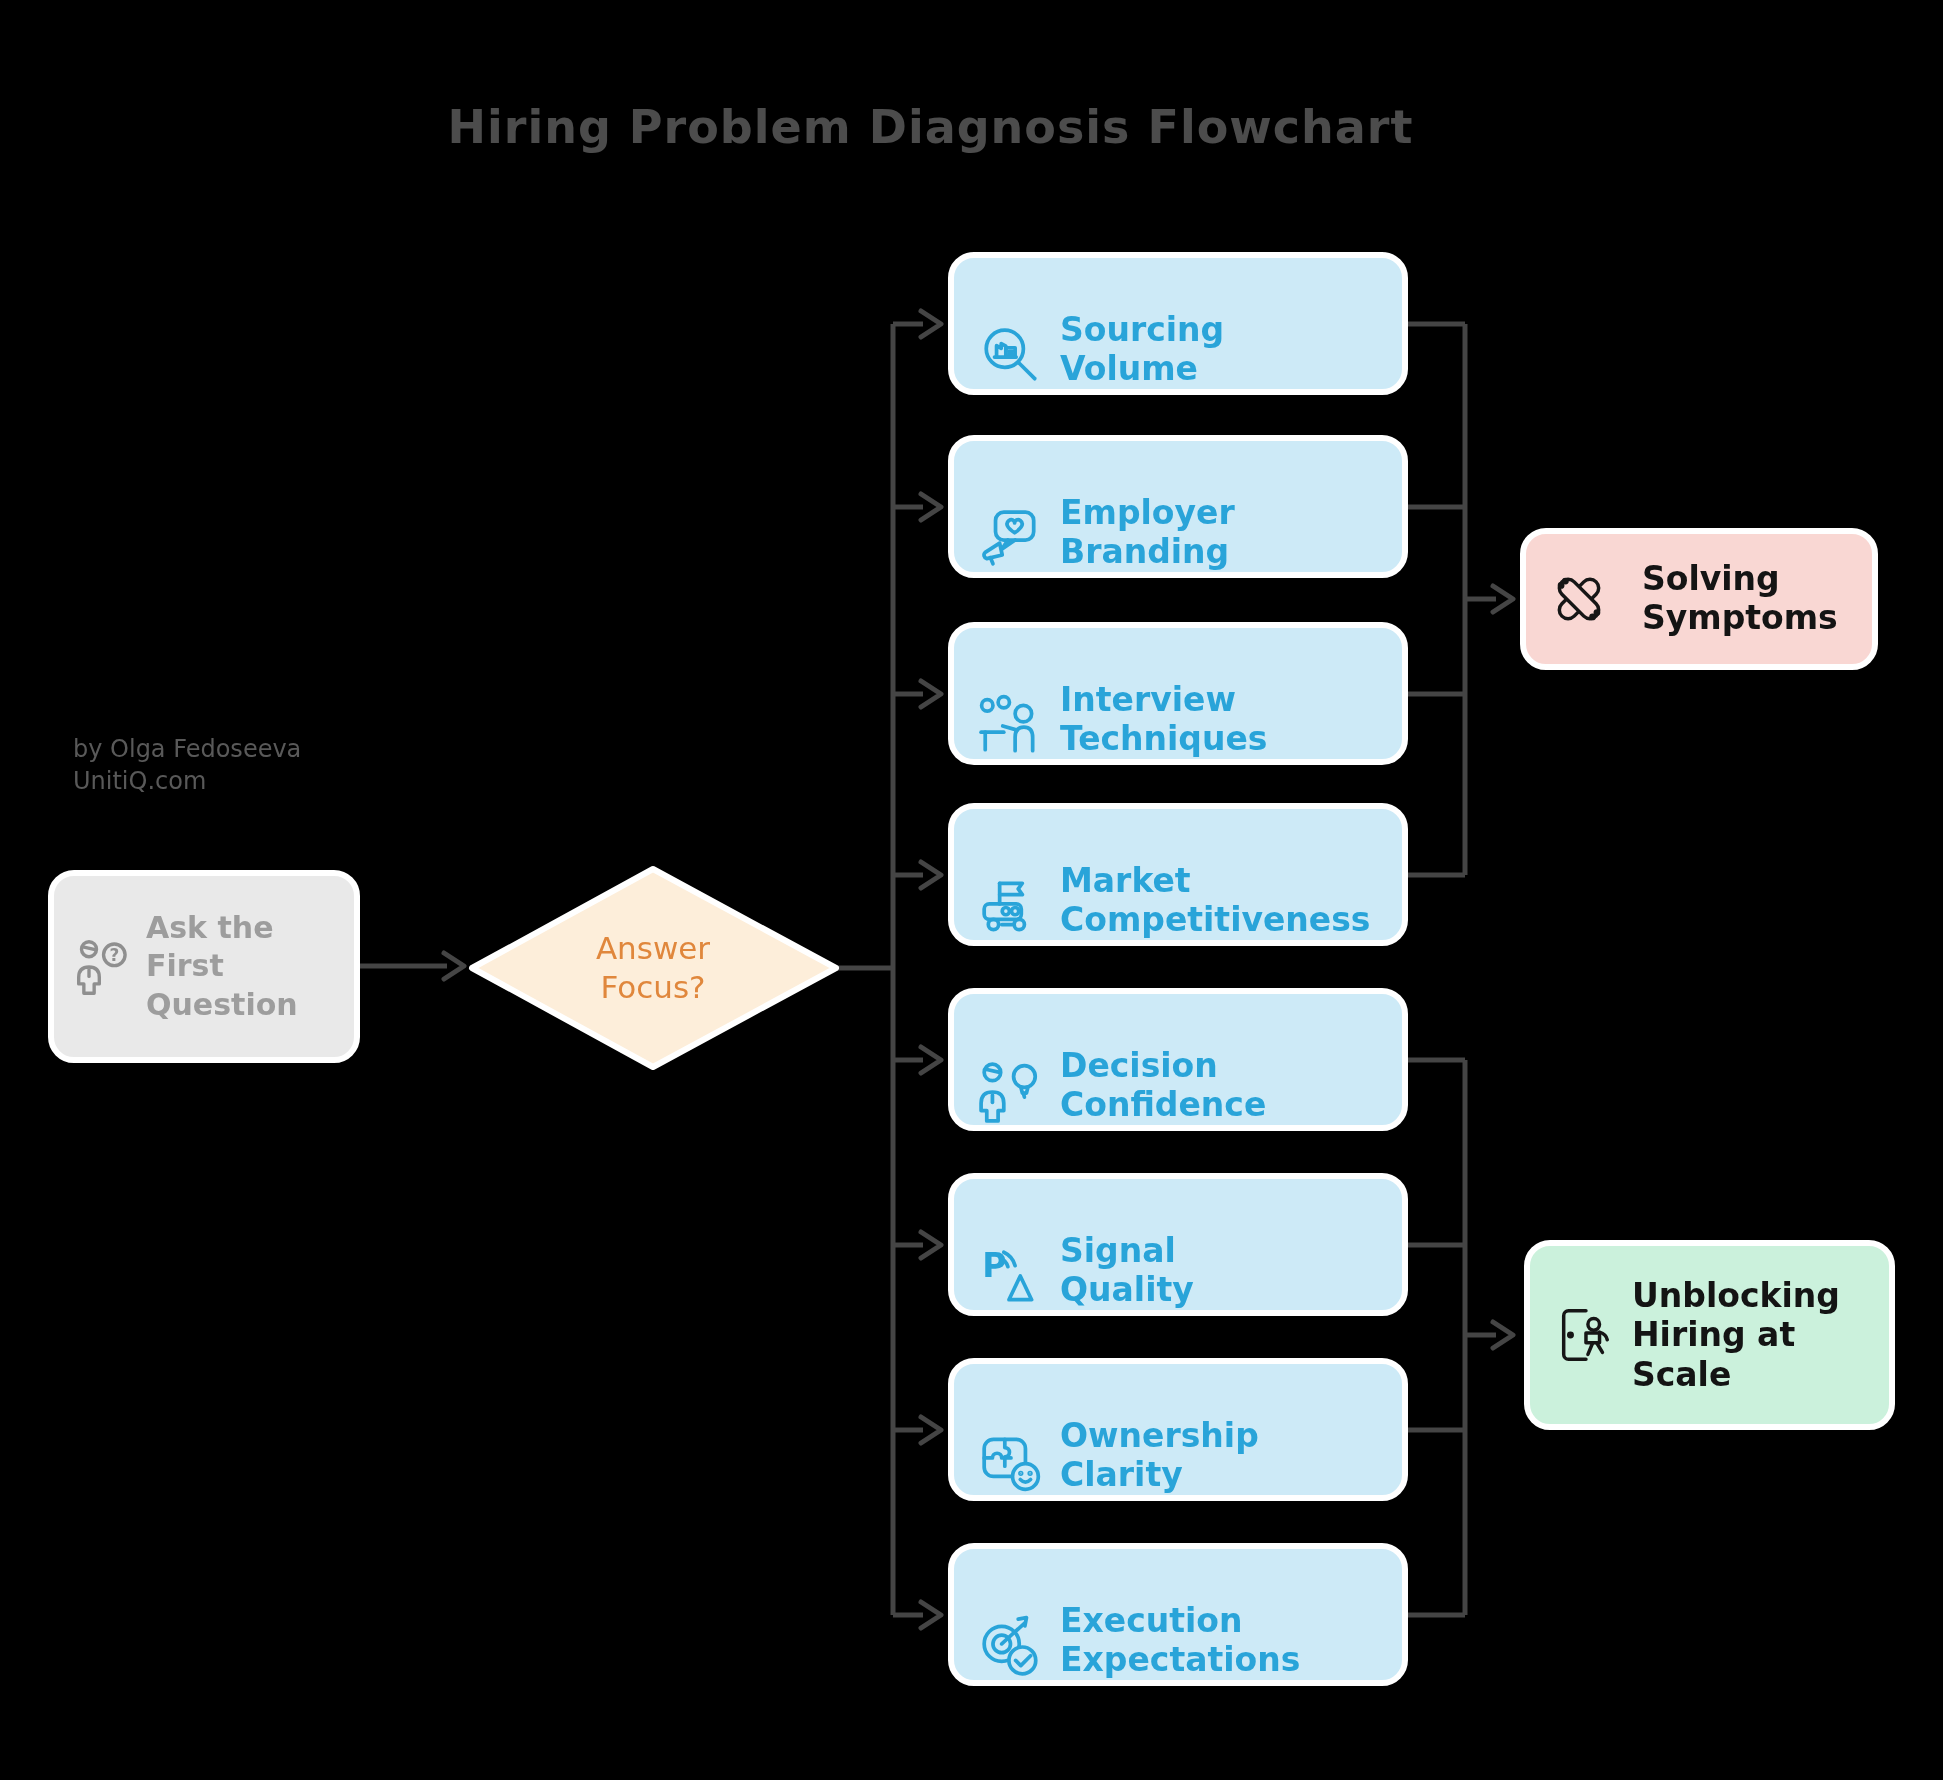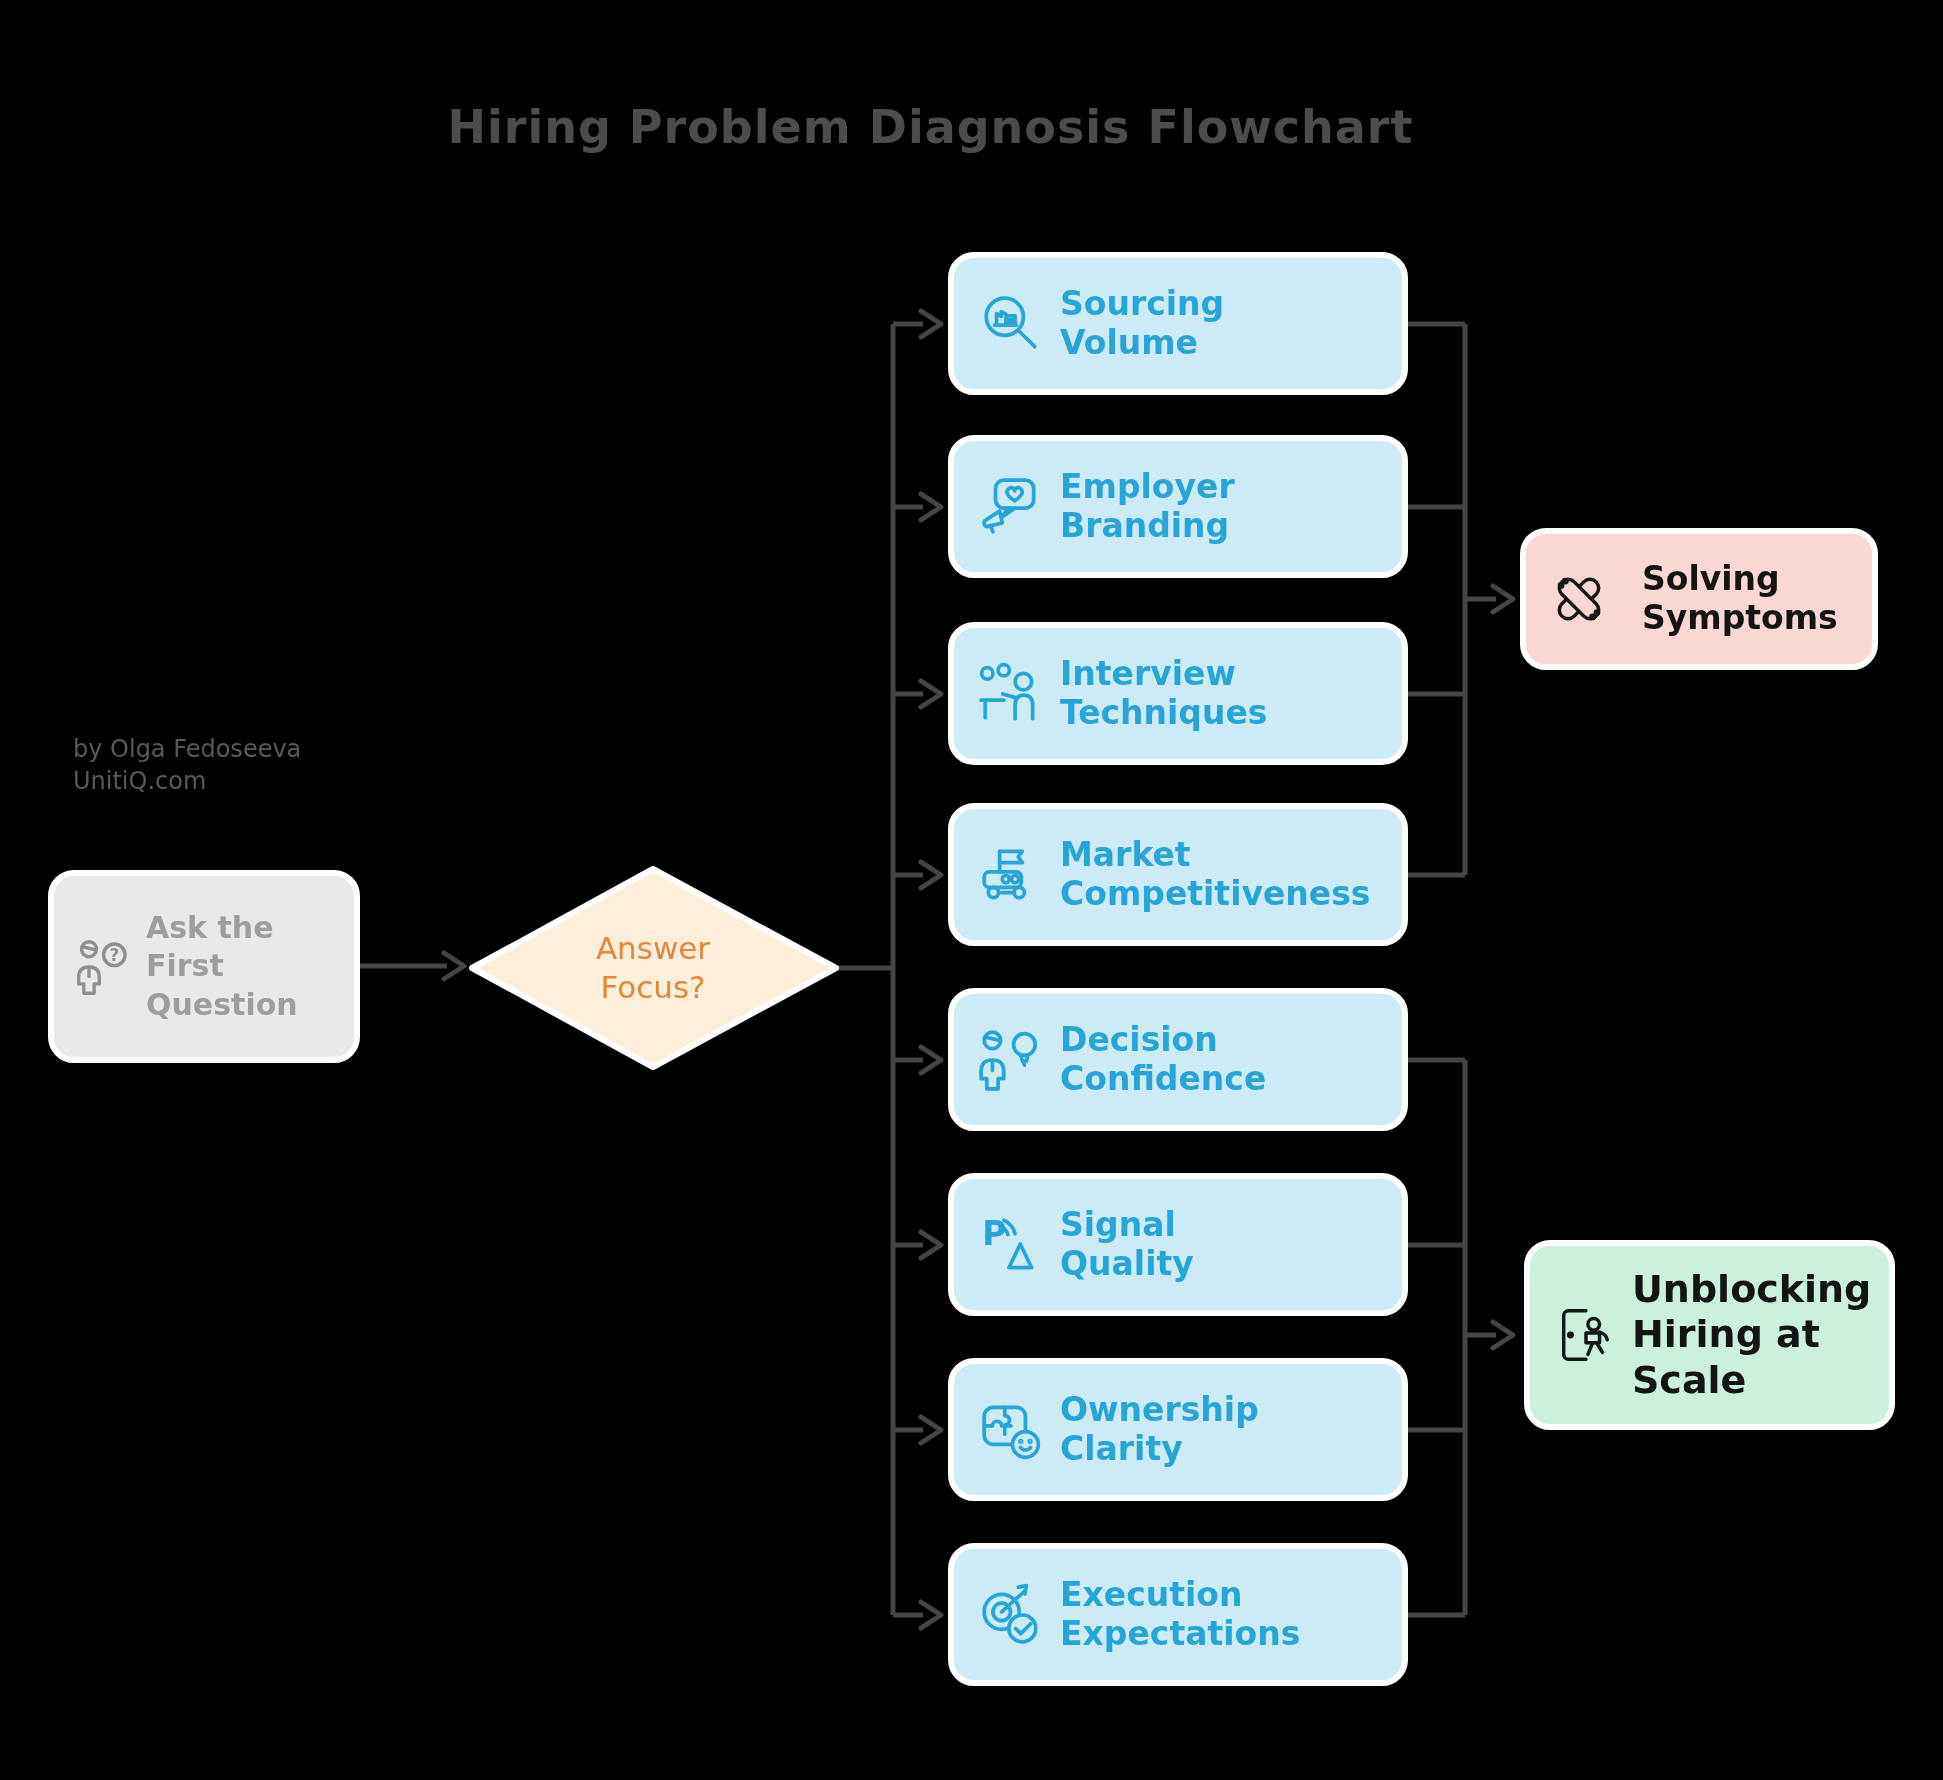--- a/index.html
+++ b/index.html
@@ -9,25 +9,25 @@
   .title{position:absolute;left:0;top:100px;width:1861px;text-align:center;
          font-size:46px;font-weight:bold;letter-spacing:1px;color:var(--c-title_text,#4c4c4c);}
   .credit{position:absolute;left:73px;top:733px;font-size:24px;line-height:1.35;
           color:var(--c-credit_text,#595959);white-space:pre-line;}
   .node{position:absolute;box-sizing:border-box;border:6px solid #fff;border-radius:26px;
         display:flex;align-items:center;font-weight:bold;}
   .nlabel{white-space:pre-line;}
   .start{left:48px;top:870px;width:312px;height:193px;background:var(--c-start_fill,#e9e9e9);
          color:var(--c-start_text,#9d9d9d);padding:0 14px 0 20px;gap:12px;font-size:30px;line-height:1.28;}
   .blue{left:948px;width:460px;height:143px;background:var(--c-branch_fill,#cdeaf7);
-        color:var(--c-branch_text,#29a4d9);padding:0 16px 0 24px;gap:16px;font-size:33px;line-height:1.18;}
+        color:var(--c-branch_text,#29a4d9);padding:0 16px 0 24px;gap:16px;font-size:33px;line-height:1.18;align-items:flex-end;}
   .pink{left:1520px;top:528px;width:358px;height:142px;background:var(--c-outcome_symptoms_fill,#f9d7d3);
         color:var(--c-outcome_text,#141414);padding:0 12px 0 22px;gap:32px;font-size:33px;line-height:1.18;}
   .green{left:1524px;top:1240px;width:371px;height:190px;background:var(--c-outcome_scale_fill,#cbf1dc);
-        color:var(--c-outcome_text,#141414);padding:0 12px 0 24px;gap:16px;font-size:38px;line-height:1.2;}
+        color:var(--c-outcome_text,#141414);padding:0 12px 0 24px;gap:16px;font-size:33px;line-height:1.2;}
   .nicon{flex:0 0 auto;}
   .nicon svg{display:block;}
   .i66{width:66px;height:66px;}
   .i62{width:62px;height:62px;}
   .i60{width:60px;height:60px;}
   .dlabel{position:absolute;left:553px;top:915px;width:200px;height:106px;display:flex;
           align-items:center;justify-content:center;text-align:center;white-space:pre-line;
           color:var(--c-decision_text,#e0873c);font-size:31px;font-weight:normal;line-height:1.25;}
   .blue .st{stroke:var(--c-branch_text,#29a4d9);}
   svg .st{fill:none;stroke-width:3.6;stroke-linecap:round;stroke-linejoin:round;}

